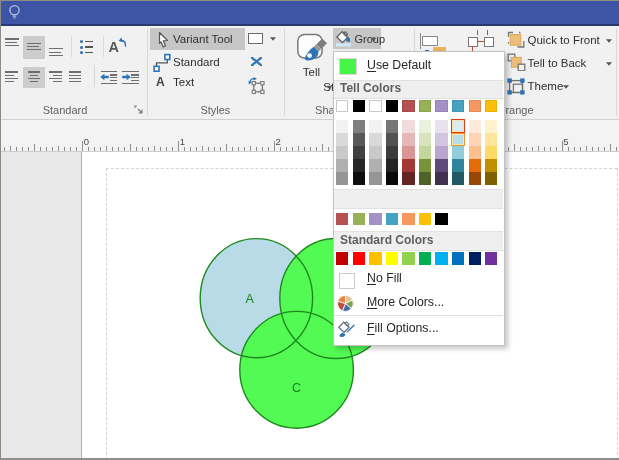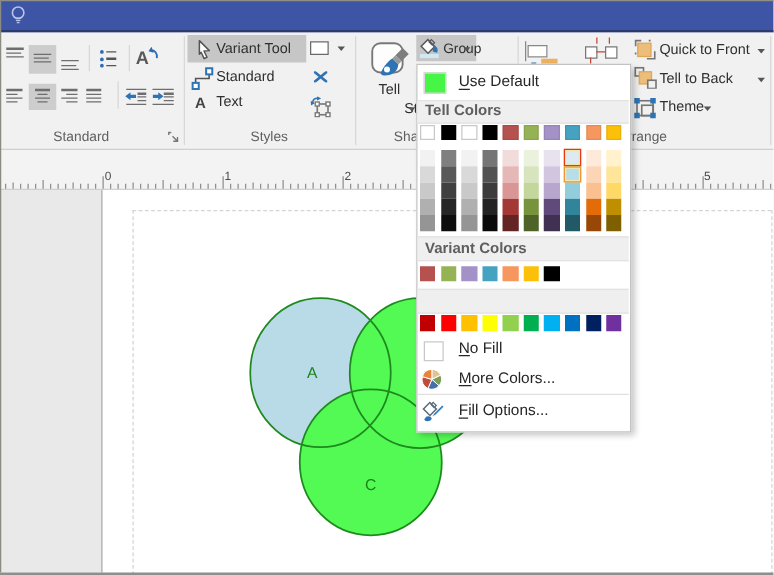--- a/index.html
+++ b/index.html
@@ -375,29 +375,29 @@
     <div style="position:absolute;left:468.54px;top:158.8px;width:12.2px;height:13.0px;background:#e36c09;z-index:60;"></div>
     <div style="position:absolute;left:468.54px;top:171.8px;width:12.2px;height:13.0px;background:#974706;z-index:60;"></div>
     <div style="position:absolute;left:485.07000000000005px;top:119.8px;width:12.2px;height:13.0px;background:#fff2cc;z-index:60;"></div>
     <div style="position:absolute;left:485.07000000000005px;top:132.8px;width:12.2px;height:13.0px;background:#ffe599;z-index:60;"></div>
     <div style="position:absolute;left:485.07000000000005px;top:145.8px;width:12.2px;height:13.0px;background:#ffd966;z-index:60;"></div>
     <div style="position:absolute;left:485.07000000000005px;top:158.8px;width:12.2px;height:13.0px;background:#bf8f00;z-index:60;"></div>
     <div style="position:absolute;left:485.07000000000005px;top:171.8px;width:12.2px;height:13.0px;background:#7f6000;z-index:60;"></div>
     <div style="position:absolute;left:451.40999999999997px;top:119.39999999999999px;width:13.6px;height:13.4px;border:1.7px solid #e8380d;box-shadow:inset 0 0 0 1px #f3e3a8;background:#dbeaf3;box-sizing:border-box;z-index:60;"></div>
     <div style="position:absolute;left:451.40999999999997px;top:132.8px;width:13.6px;height:13.4px;border:1.7px solid #f0962c;box-shadow:inset 0 0 0 1px #f5e8b0;background:#b7dde8;box-sizing:border-box;z-index:60;"></div>
     <div style="position:absolute;left:333.5px;top:189.0px;width:169.5px;height:17.5px;background:#efefef;border-top:1px solid #e2e2e2;border-bottom:1px solid #e2e2e2;z-index:60;"></div>
-    <div style="position:absolute;left:340px;top:197.6px;transform:translateY(-50%);font-size:12px;font-weight:bold;color:#5e5e5e;z-index:60;white-space:nowrap;">Variant Colors</div>
     <div style="position:absolute;left:336.3px;top:212.5px;width:12.2px;height:12.8px;background:#b5524f;z-index:60;"></div>
     <div style="position:absolute;left:352.83000000000004px;top:212.5px;width:12.2px;height:12.8px;background:#95b354;z-index:60;"></div>
     <div style="position:absolute;left:369.36px;top:212.5px;width:12.2px;height:12.8px;background:#a491c7;z-index:60;"></div>
     <div style="position:absolute;left:385.89px;top:212.5px;width:12.2px;height:12.8px;background:#46a2c1;z-index:60;"></div>
     <div style="position:absolute;left:402.42px;top:212.5px;width:12.2px;height:12.8px;background:#f6975f;z-index:60;"></div>
     <div style="position:absolute;left:418.95000000000005px;top:212.5px;width:12.2px;height:12.8px;background:#fdc008;z-index:60;"></div>
     <div style="position:absolute;left:435.48px;top:212.5px;width:12.2px;height:12.8px;background:#000000;z-index:60;"></div>
     <div style="position:absolute;left:333.5px;top:231.0px;width:169.5px;height:17.5px;background:#efefef;border-top:1px solid #e2e2e2;border-bottom:1px solid #e2e2e2;z-index:60;"></div>
+    <div style="position:absolute;left:340px;top:239.6px;transform:translateY(-50%);font-size:12px;font-weight:bold;color:#5e5e5e;z-index:60;white-space:nowrap;">Standard Colors</div>
     <div style="position:absolute;left:336.3px;top:252.3px;width:12.2px;height:12.8px;background:#c00000;z-index:60;"></div>
     <div style="position:absolute;left:352.83000000000004px;top:252.3px;width:12.2px;height:12.8px;background:#ff0000;z-index:60;"></div>
     <div style="position:absolute;left:369.36px;top:252.3px;width:12.2px;height:12.8px;background:#ffc000;z-index:60;"></div>
     <div style="position:absolute;left:385.89px;top:252.3px;width:12.2px;height:12.8px;background:#ffff00;z-index:60;"></div>
     <div style="position:absolute;left:402.42px;top:252.3px;width:12.2px;height:12.8px;background:#92d050;z-index:60;"></div>
     <div style="position:absolute;left:418.95000000000005px;top:252.3px;width:12.2px;height:12.8px;background:#00b050;z-index:60;"></div>
     <div style="position:absolute;left:435.48px;top:252.3px;width:12.2px;height:12.8px;background:#00b0f0;z-index:60;"></div>
     <div style="position:absolute;left:452.01px;top:252.3px;width:12.2px;height:12.8px;background:#0070c0;z-index:60;"></div>
     <div style="position:absolute;left:468.54px;top:252.3px;width:12.2px;height:12.8px;background:#002060;z-index:60;"></div>
     <div style="position:absolute;left:485.07000000000005px;top:252.3px;width:12.2px;height:12.8px;background:#7030a0;z-index:60;"></div>

